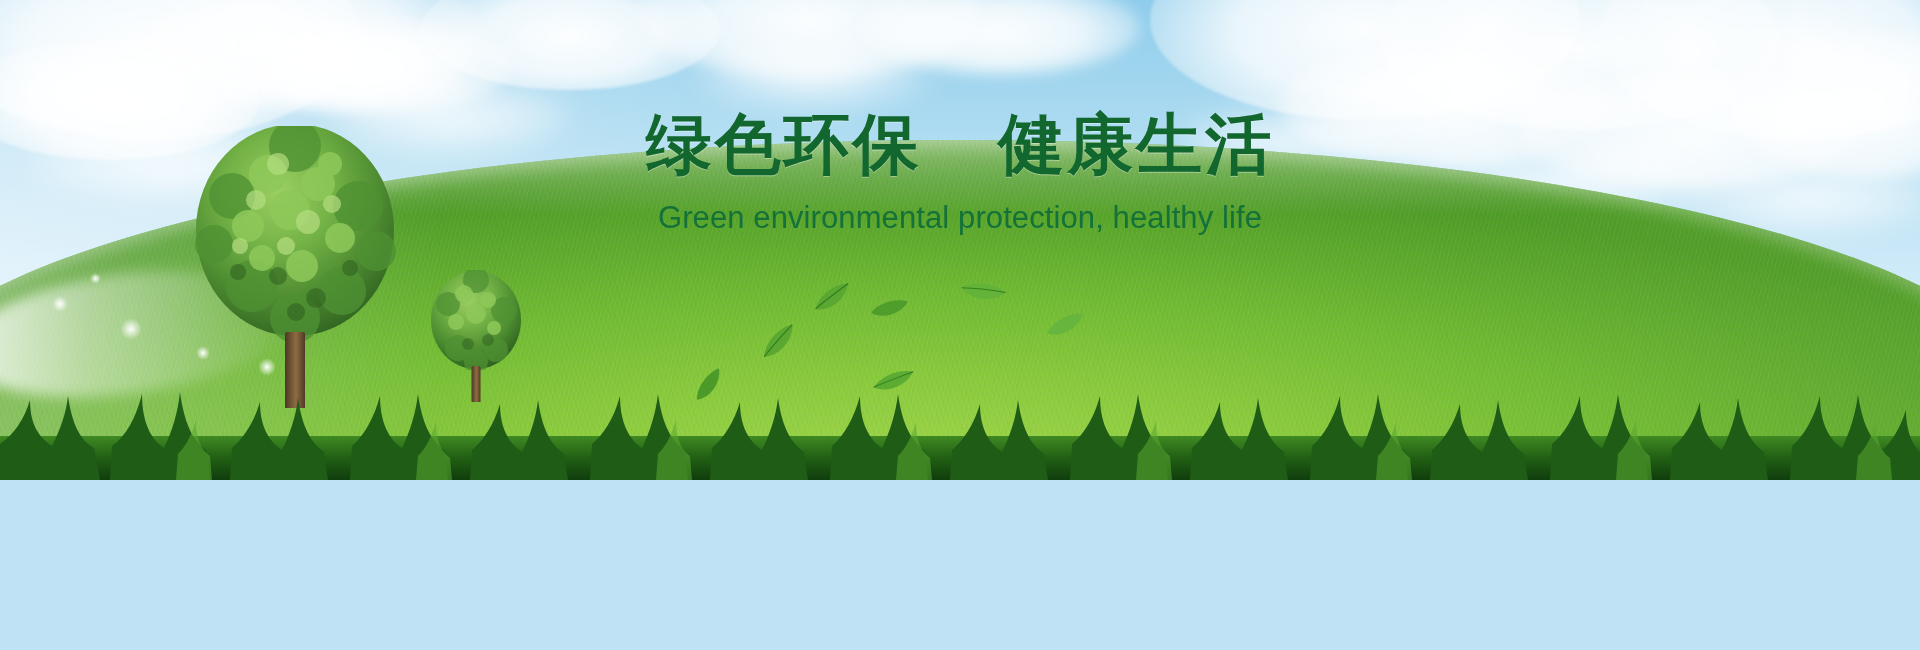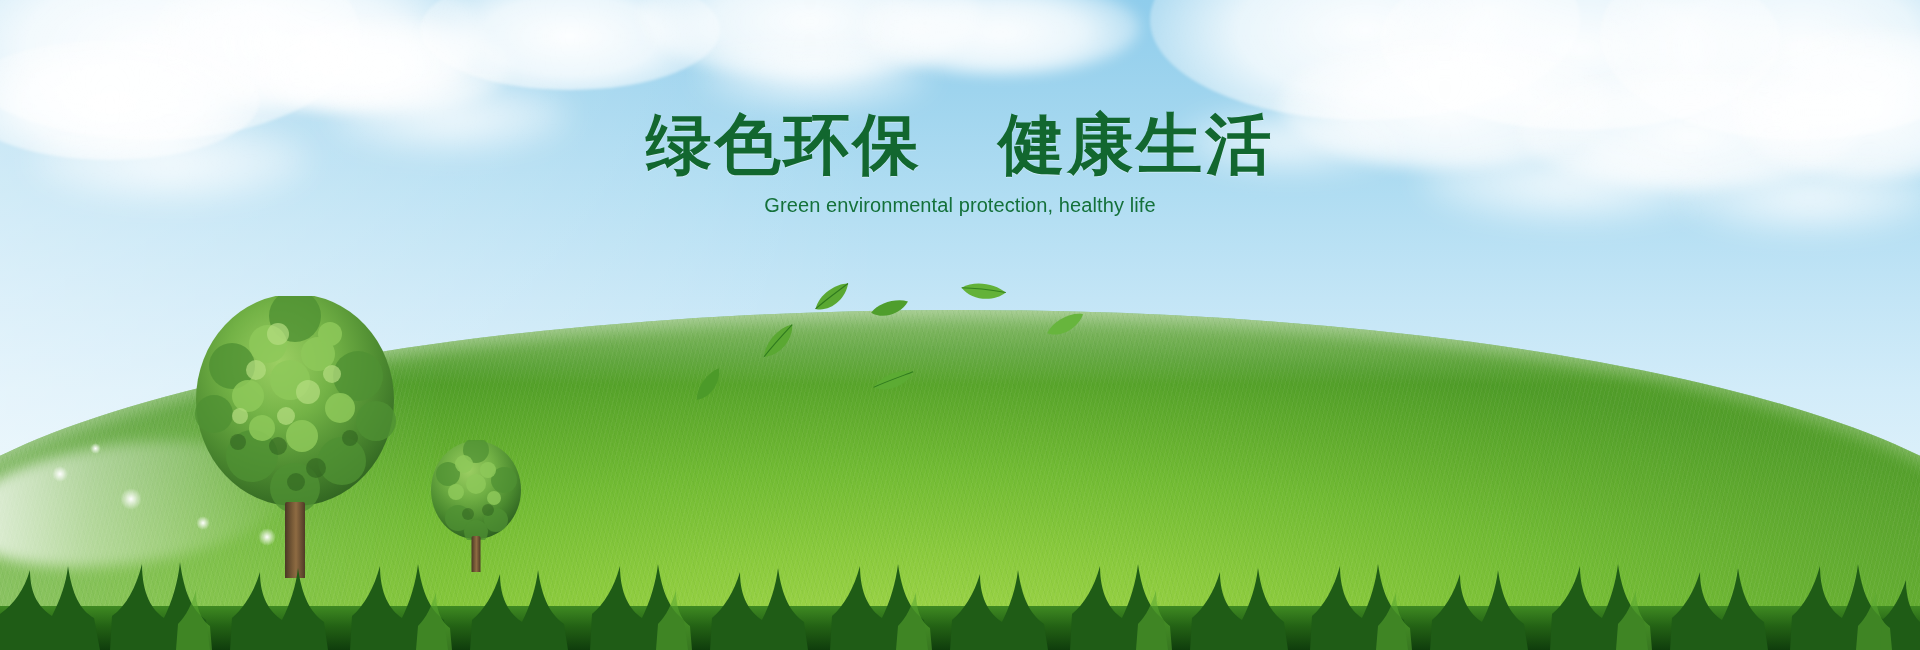--- a/index.html
+++ b/index.html
@@ -1,20 +1,20 @@
 <!DOCTYPE html>
 <html lang="zh"><head>
 <meta charset="utf-8">
 <title>Green Environmental Banner</title>
 <style>
   * { margin:0; padding:0; box-sizing:border-box; }
   html,body { width:1920px; height:650px; overflow:hidden;
     font-family:"Liberation Sans", sans-serif; background:#bfe3f5; }
 
-  .banner { position:relative; width:1920px; height:650px; overflow:hidden; }
+  .banner { position:relative; width:1920px; height:480px; overflow:hidden; }
 
   
   .sky { position:absolute; inset:0;
     background:
       radial-gradient(ellipse 70% 55% at 50% 100%, rgba(214,238,250,.95) 0%, rgba(214,238,250,0) 70%),
       linear-gradient(to bottom,
         #8fcdec 0%, #9ed4ee 14%, #b0ddf2 30%, #c3e5f6 46%,
         #d2ecf9 60%, #dcf0fa 72%, #e2f2fb 85%, #e6f4fc 100%);
   }
   .sky-haze-left { position:absolute; left:0; top:0; width:46%; height:100%;
@@ -56,21 +56,21 @@
   .c18 { left:1680px; top:160px;  width:260px; height:70px;  }
   .c19 { left:1180px; top:110px;  width:220px; height:60px;  }
 
   
   .text-block { position:absolute; left:0; top:108px; width:1920px;
     text-align:center; z-index:12; }
   .headline { font-size:66px; font-weight:bold; color:#12672f;
     letter-spacing:3px; line-height:1.12; white-space:nowrap;
     text-shadow:0 1px 0 rgba(255,255,255,.35); }
   .headline .gap { display:inline-block; width:34px; }
-  .subtitle { margin-top:12px; font-size:20px; color:#14713a;
+  .subtitle { margin-top:18px; font-size:31px; color:#14713a;
     letter-spacing:.1px; white-space:nowrap; }
   .tagline { margin-top:9px; font-size:30px; color:#1d7a40;
     font-family:"Liberation Serif", serif; font-style:italic;
     letter-spacing:2.5px; white-space:nowrap;
     text-shadow:1px 1px 0 rgba(255,255,255,.75), -1px -1px 0 rgba(255,255,255,.45); }
   .tagline .gap { display:inline-block; width:22px; }
 
   
   .leaf { position:absolute; z-index:13; pointer-events:none; }
   .leaf svg { display:block; overflow:visible; }

